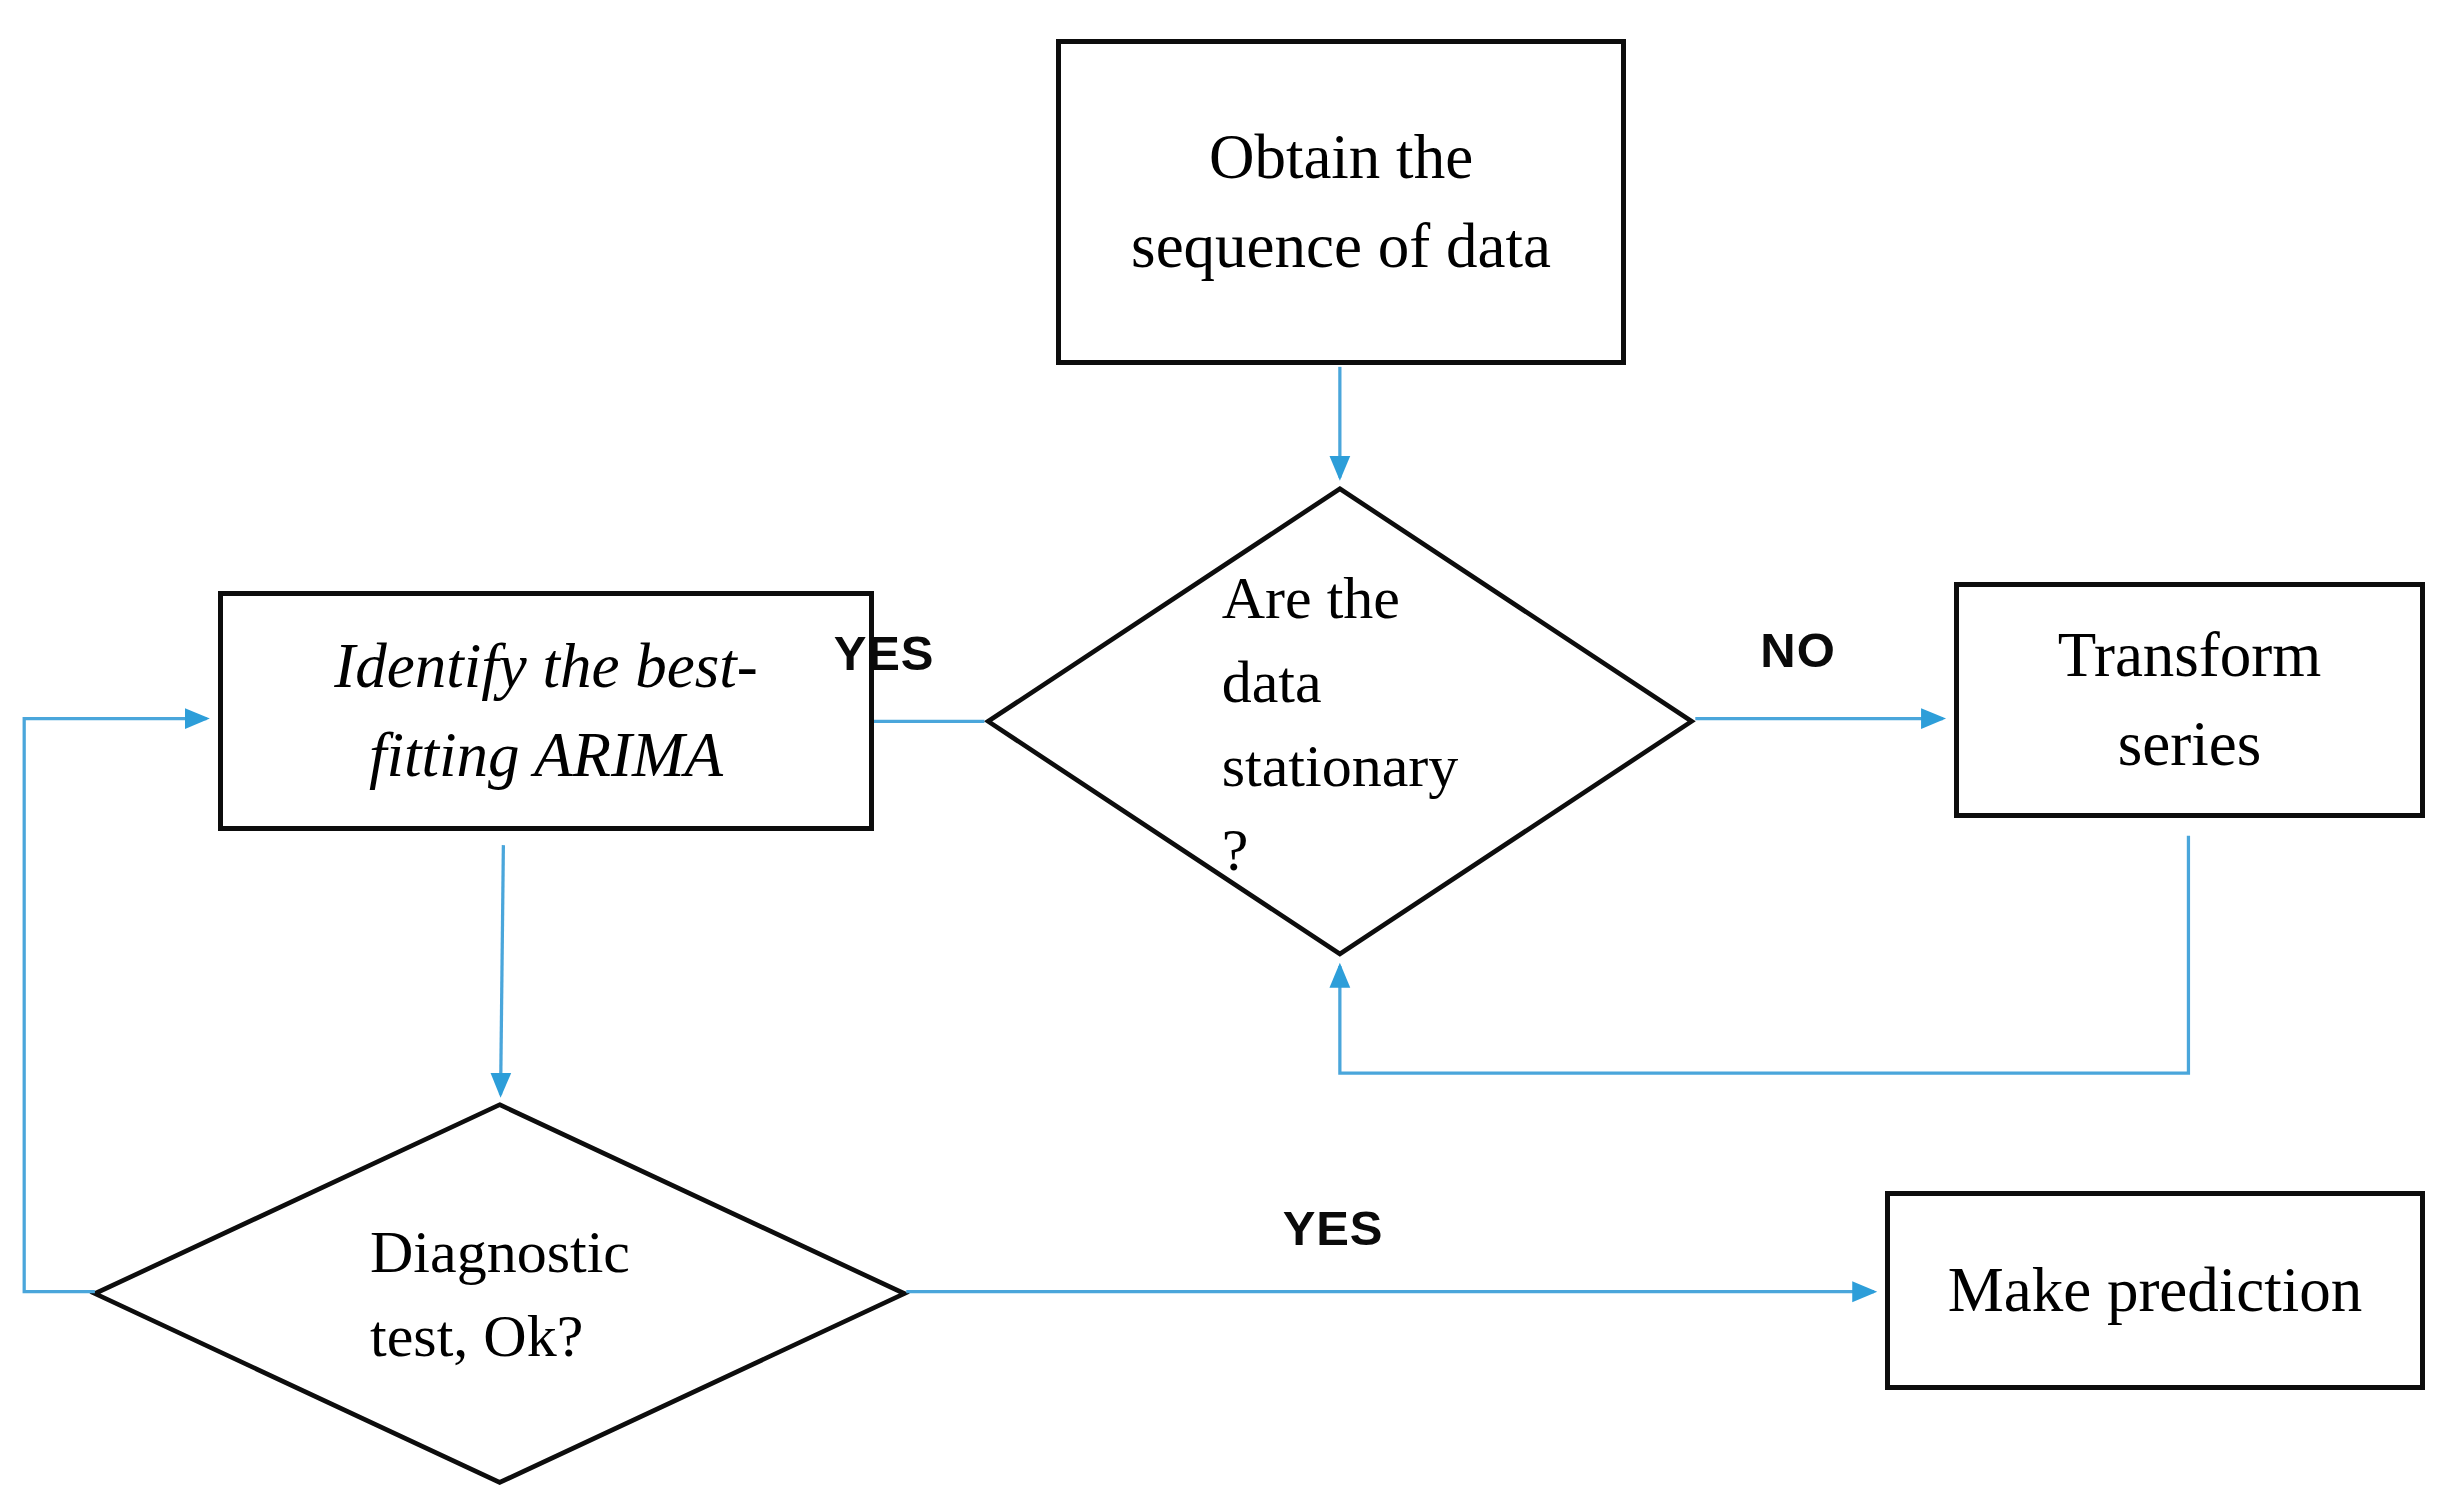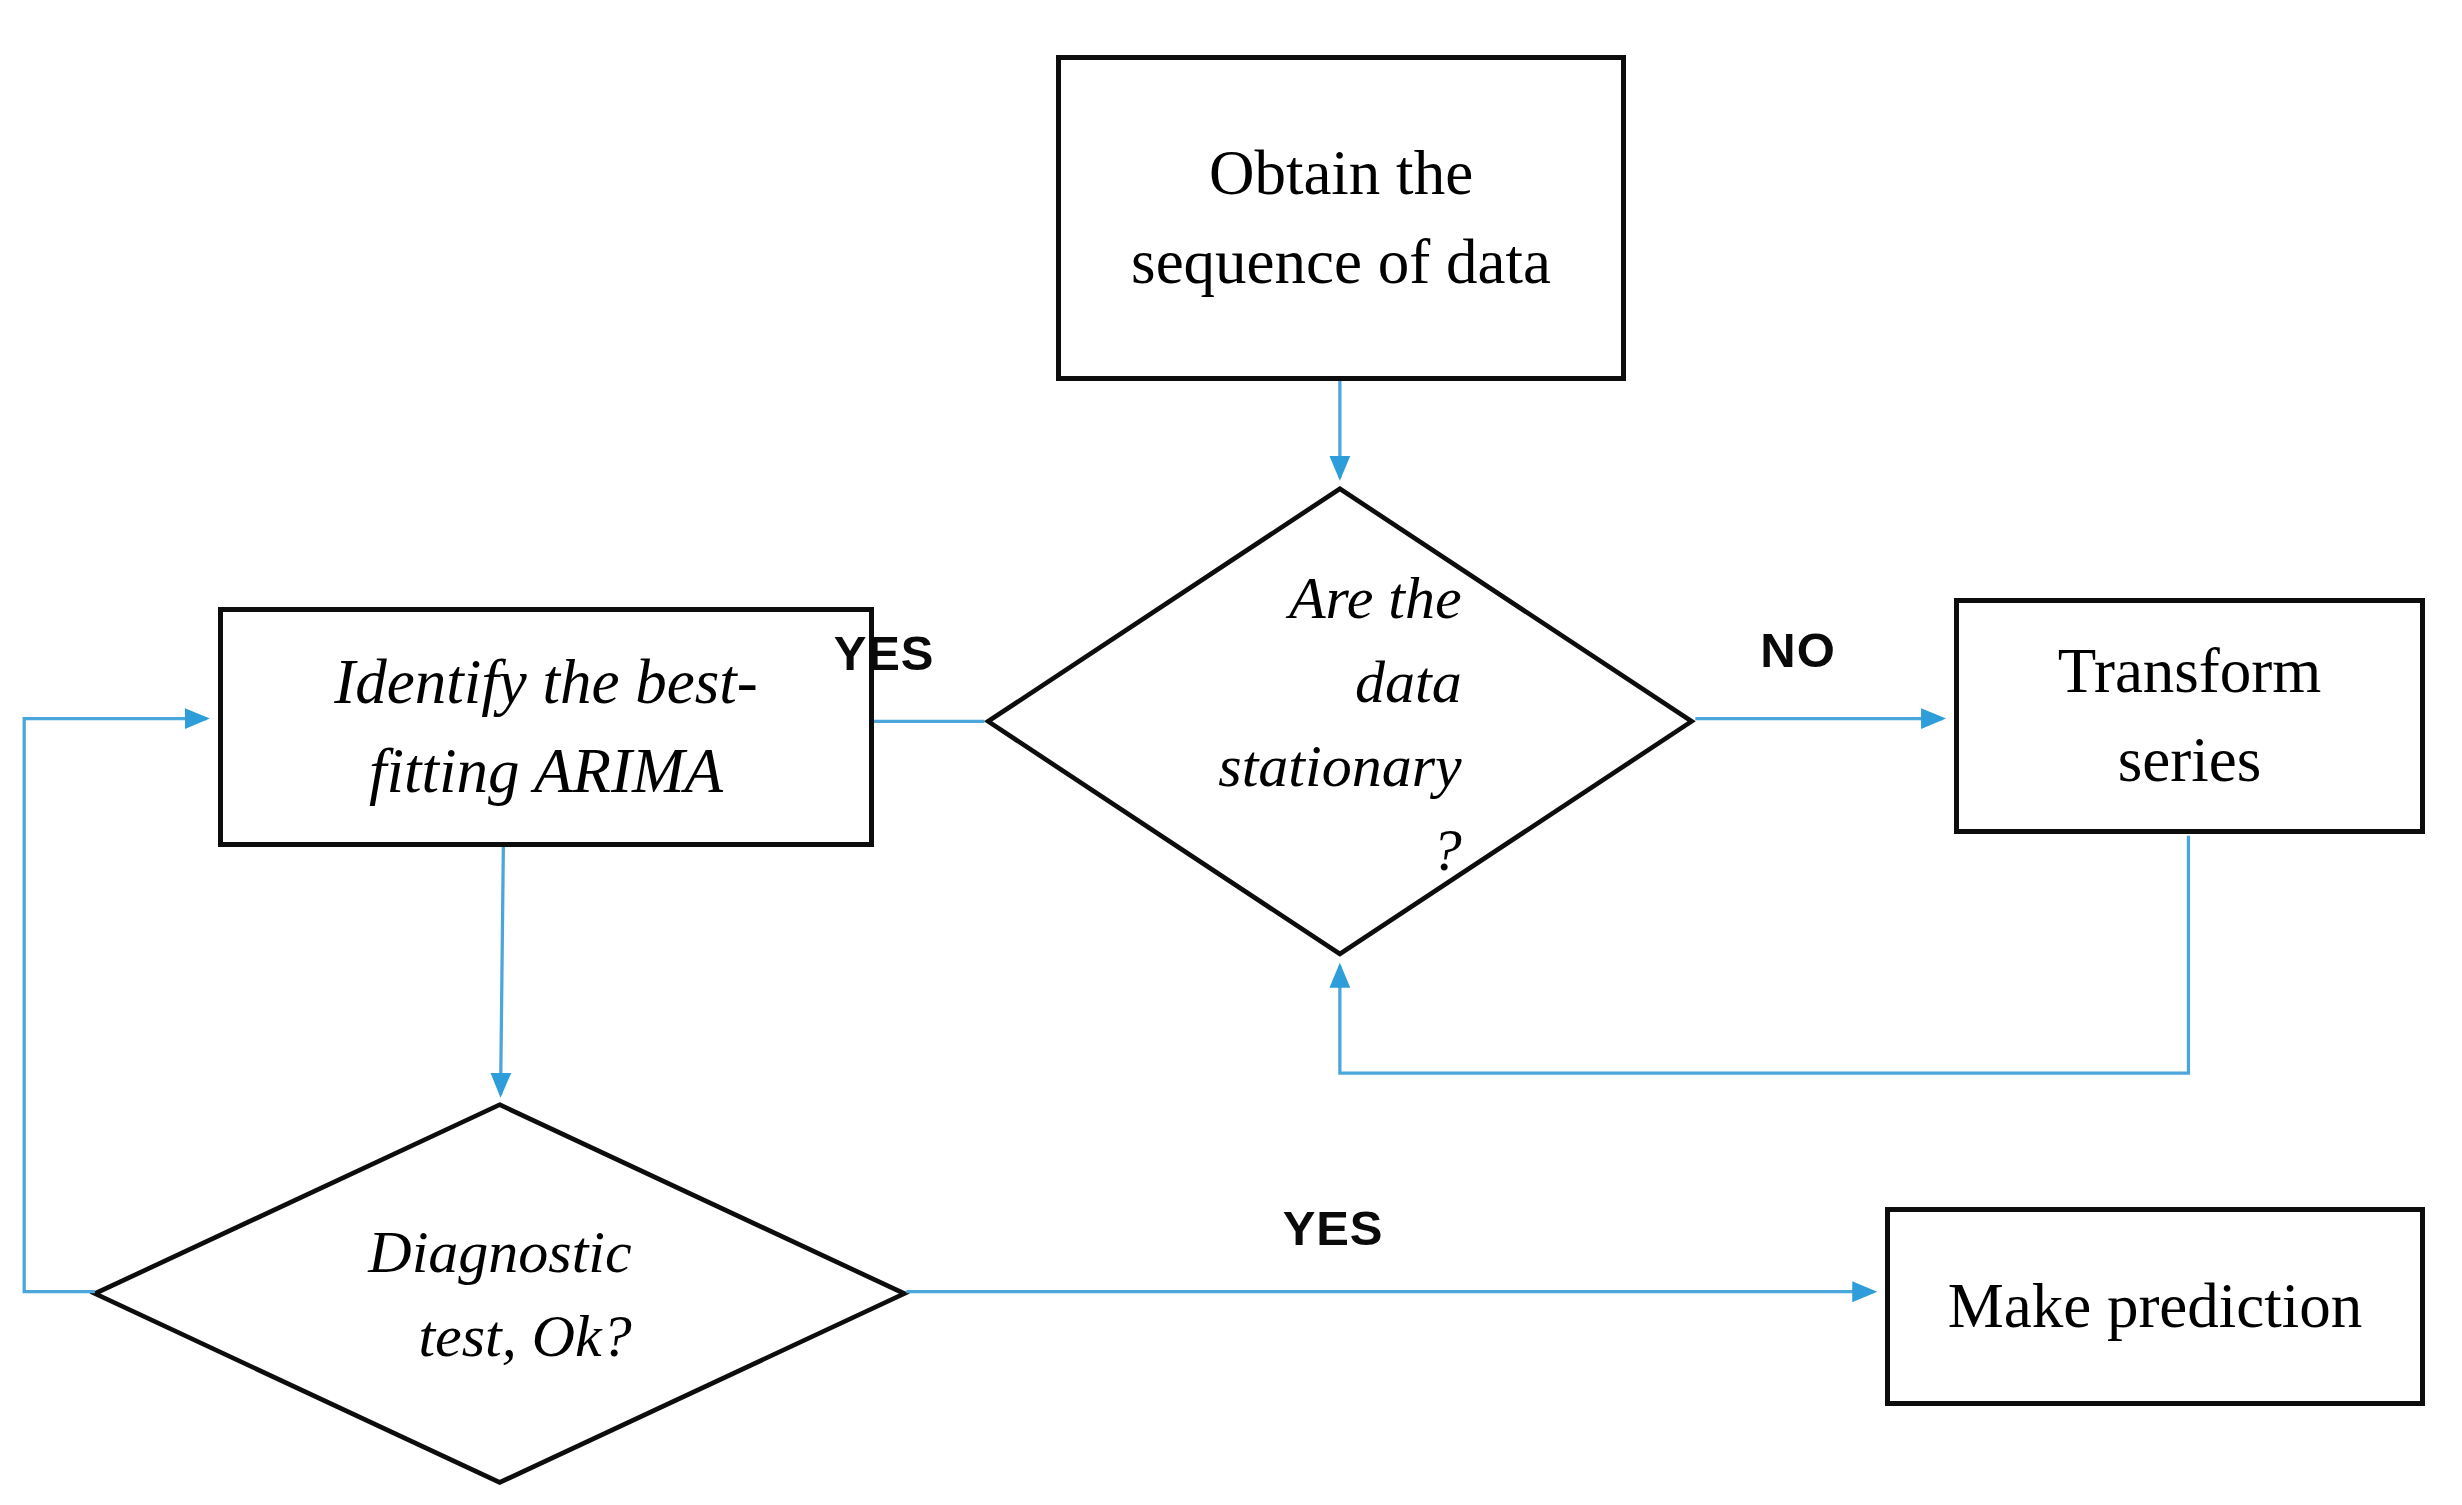--- a/index.html
+++ b/index.html
@@ -19,37 +19,35 @@
   }
   .node-box {
     position: absolute;
     box-sizing: border-box;
     border: 5.6px solid #0d0d0d;
     background: #ffffff;
     display: flex;
     align-items: center;
     justify-content: center;
     text-align: center;
-    margin-top: 16px;
   }
   .node-label {
     white-space: pre-line;
     font-size: 63px;
     line-height: 1.42;
     color: #000000;
   }
   .diamond-label {
     position: absolute;
     transform: translate(-50%, -50%);
-    text-align: right;
+    text-align: left;
     white-space: pre-line;
     font-size: 60px;
     line-height: 1.40;
     color: #000000;
-    font-style: italic;
   }
   .edge-label {
     position: absolute;
     transform: translate(-50%, -50%);
     font-family: "Liberation Sans", sans-serif;
     font-weight: 600;
     font-size: 49px;
     letter-spacing: 0.9px;
     color: #0a0a0a;
     white-space: nowrap;

